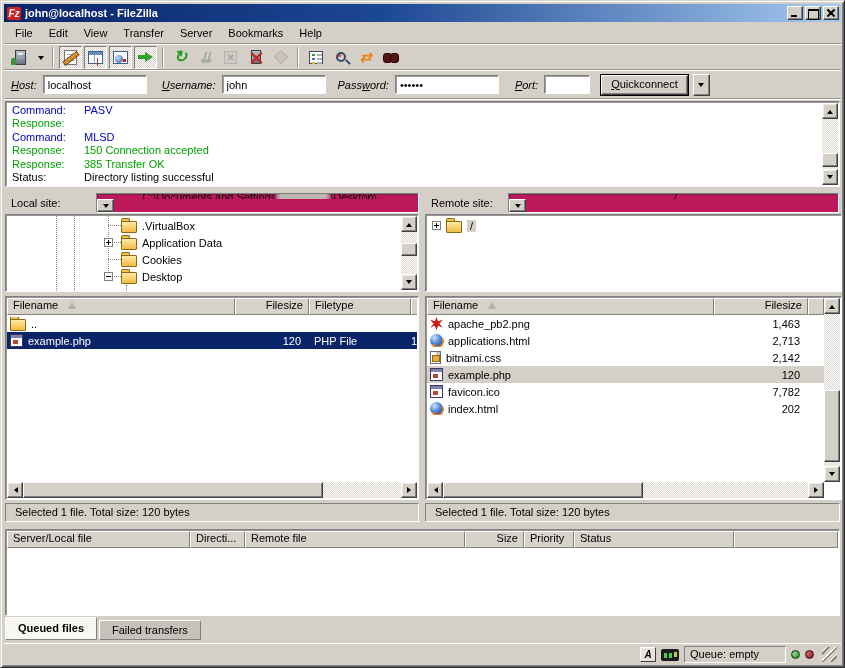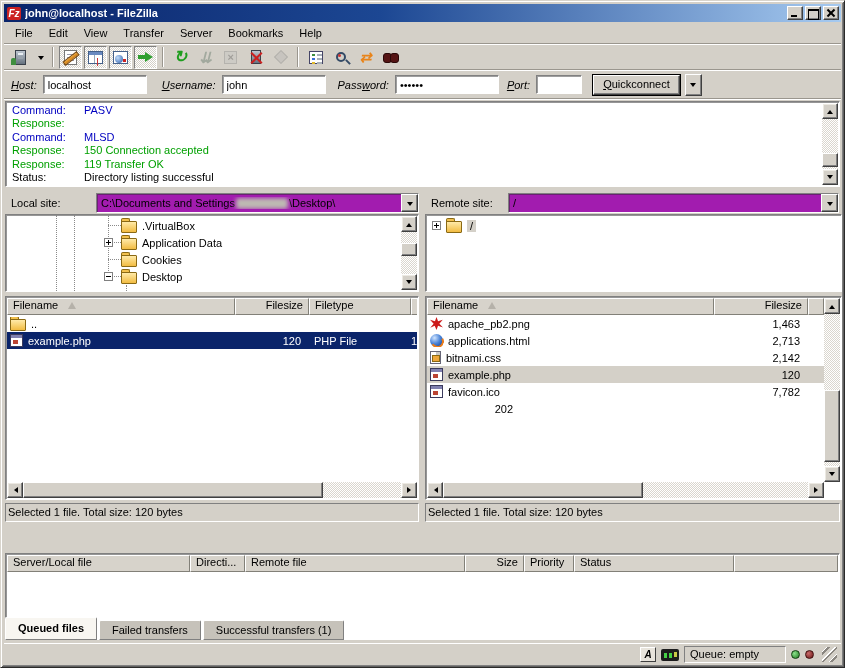--- a/index.html
+++ b/index.html
@@ -113,23 +113,23 @@
             border-color:#fff #404040 #404040 #fff; box-shadow: inset -1px -1px 0 #808080; }
   .hthumb { position:absolute; top:0; height:16px; background:#d4d0c8; border:1px solid;
             border-color:#fff #404040 #404040 #fff; box-shadow: inset -1px -1px 0 #808080; }
   .tri-up { width:0; height:0; border:3px solid transparent; border-bottom:4px solid #000; margin-top:-2px; }
   .tri-dn { width:0; height:0; border:3px solid transparent; border-top:4px solid #000; margin-bottom:-2px; }
   .tri-lf { width:0; height:0; border:3px solid transparent; border-right:4px solid #000; margin-left:-2px; }
   .tri-rt { width:0; height:0; border:3px solid transparent; border-left:4px solid #000; margin-right:-2px; }
 
   
   .sitelabel { position:absolute; top:196px; }
-  .combo { position:absolute; top:192px; height:20px; background:#a21caf; border:1px solid;
+  .combo { position:absolute; top:192px; height:20px; background:#be185d; border:1px solid;
            border-color:#808080 #fff #fff #808080; box-shadow: inset 1px 1px 0 rgba(40,40,40,.45);
-           display:flex; align-items:center; }
+           display:flex; align-items:center;flex-direction:column; }
   .combo-text { flex:1; padding-left:4px; white-space:nowrap; overflow:hidden; display:flex; align-items:center; }
   .combo-btn { width:17px; align-self:stretch; background:#d4d0c8; border:1px solid; margin:0;
                border-color:#fff #404040 #404040 #fff; box-shadow: inset -1px -1px 0 #808080;
                display:flex; align-items:center; justify-content:center; flex:none; }
   .redact { display:inline-block; width:52px; height:11px; background:#bdb9b2; filter:blur(2px); border-radius:2px; margin:0 1px; }
 
   
   .treebox { position:absolute; top:213px; height:78px; overflow:hidden; }
   .tguide { position:absolute; width:1px; border-left:1px dotted #8a8a8a; }
   .tstub { position:absolute; height:1px; border-top:1px dotted #8a8a8a; }
@@ -171,24 +171,24 @@
   .rows { position:absolute; left:1px; top:18px; bottom:18px; overflow:hidden; }
   .lrow { display:flex; height:17px; align-items:center; white-space:nowrap; }
   .c-name { padding-left:3px; display:flex; align-items:center; gap:5px; overflow:hidden; flex:none; }
   .c-size { text-align:right; padding-right:8px; flex:none; }
   .c-type { padding-left:5px; flex:none; }
   .c-fill { flex:1; overflow:hidden; }
   .sel-active { background:#0a246a; color:#fff; }
   .sel-inactive { background:#d4d0c8; }
 
   .statusline { position:absolute; top:502px; height:19px; background:#d4d0c8; border:1px solid;
-                border-color:#808080 #fff #fff #808080; padding:2px 0 0 2px; white-space:nowrap; overflow:hidden; }
-
-  
-  .queuewrap { position:absolute; left:4px; top:552px; right:4px; height:87px; }
+                border-color:#808080 #fff #fff #808080; padding:2px 0 0 9px; white-space:nowrap; overflow:hidden; }
+
+  
+  .queuewrap { position:absolute; left:4px; top:528px; right:4px; height:87px; }
 
   
   .tabs { position:absolute; left:4px; top:616px; height:24px; display:flex; gap:2px; align-items:flex-start; }
   .tab { height:20px; margin-top:3px; padding:3px 12px 0; background:#c6c2ba; border:1px solid;
          border-color:#fff #808080 #808080 #fff; border-radius:2px 2px 0 0; white-space:nowrap; }
   .tab.active { height:23px; margin-top:0; background:#f8f6f1; font-weight:bold; padding-top:4px; }
 
   
   .statusbar { position:absolute; left:3px; right:3px; top:642px; height:22px; border-top:1px solid #fff;
                display:flex; align-items:center; justify-content:flex-end; gap:5px; padding-right:4px; }
@@ -285,21 +285,21 @@
 
   <div class="sep-h" style="top:68px"></div>
 
   <div class="qcbar">
     <span class="qlabel"><span></span><u>H</u><span>ost:</span></span>
     <input class="field" style="width: 104px;" value="localhost">
     <span class="qlabel" style="margin-left:9px"><span></span><u>U</u><span>sername:</span></span>
     <input class="field" style="width: 104px;" value="john">
     <span class="qlabel" style="margin-left:6px"><span>Pass</span><u>w</u><span>ord:</span></span>
     <input class="field" style="width: 104px;" value="••••••">
-    <span class="qlabel" style="margin-left:2px"><span></span><u>P</u><span>ort:</span></span>
+    <span class="qlabel" style="margin-left:10px"><span></span><u>P</u><span>ort:</span></span>
     <input class="field" style="width: 46px;" value="">
     <span class="qcbtn-outer" style="margin-left:4px">
         <span class="qcbtn-inner"><span></span><u>Q</u><span>uickconnect</span></span>
       </span>
     <span class="qcdd" style="margin-left:-2px">
         <i class="caret"></i>
       </span>
   </div>
 
   <div class="sep-h" style="top:97px"></div>
@@ -316,21 +316,21 @@
       <div class="logline">
           <span class="llabel kind-command">Command:</span>
           <span class="kind-command">MLSD</span>
         </div>
       <div class="logline">
           <span class="llabel kind-response">Response:</span>
           <span class="kind-response">150 Connection accepted</span>
         </div>
       <div class="logline">
           <span class="llabel kind-response">Response:</span>
-          <span class="kind-response">119 Transfer OK</span>
+          <span class="kind-response">385 Transfer OK</span>
         </div>
       <div class="logline">
           <span class="llabel kind-status">Status:</span>
           <span class="kind-status">Directory listing successful</span>
         </div>
     </div>
     <div class="vsb" style="right:1px; top:1px; bottom:1px; width:16px">
       <span class="sbtn up">
           <i class="tri-up"></i>
         </span>
@@ -501,20 +501,24 @@
           <span class="c-size" style="width:94px">120</span>
         </div>
       <div class="lrow">
           <span class="c-name" style="width:287px">
             <i class="i-win"></i>
             <span>favicon.ico</span>
           </span>
           <span class="c-size" style="width:94px">7,782</span>
         </div>
       <div class="lrow">
+          <span class="c-name" style="width:287px">
+            <i class="i-html"></i>
+            <span>index.html</span>
+          </span>
           <span class="c-size" style="width:94px">202</span>
         </div>
     </div>
     <div class="vsb" style="right:1px; top:1px; bottom:17px; width:16px">
       <span class="sbtn up">
           <i class="tri-up"></i>
         </span>
       <span class="vtrack">
           <span class="vthumb" style="top:76px; height:72px"></span>
         </span>
@@ -558,21 +562,20 @@
       <span class="hcell" style="width:160px">
           <span>Status</span>
         </span>
       <span class="hcell hfill"></span>
     </div>
   </div>
 
   <div class="tabs">
     <span class="tab active">Queued files</span>
     <span class="tab">Failed transfers</span>
-    <span class="tab">Successful transfers (1)</span>
   </div>
 
   <div class="statusbar">
     <span class="ind-ascii">A</span>
     <span class="ind-speed"></span>
     <span class="queuebox">Queue: empty</span>
     <span class="led green"></span>
     <span class="led red"></span>
     <span class="grip"></span>
   </div>

